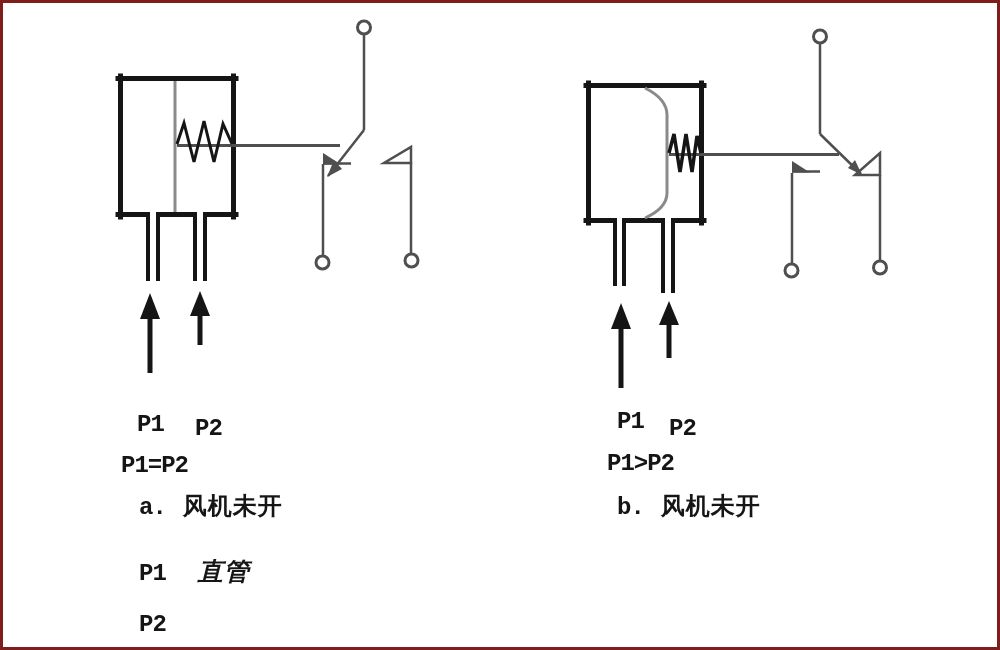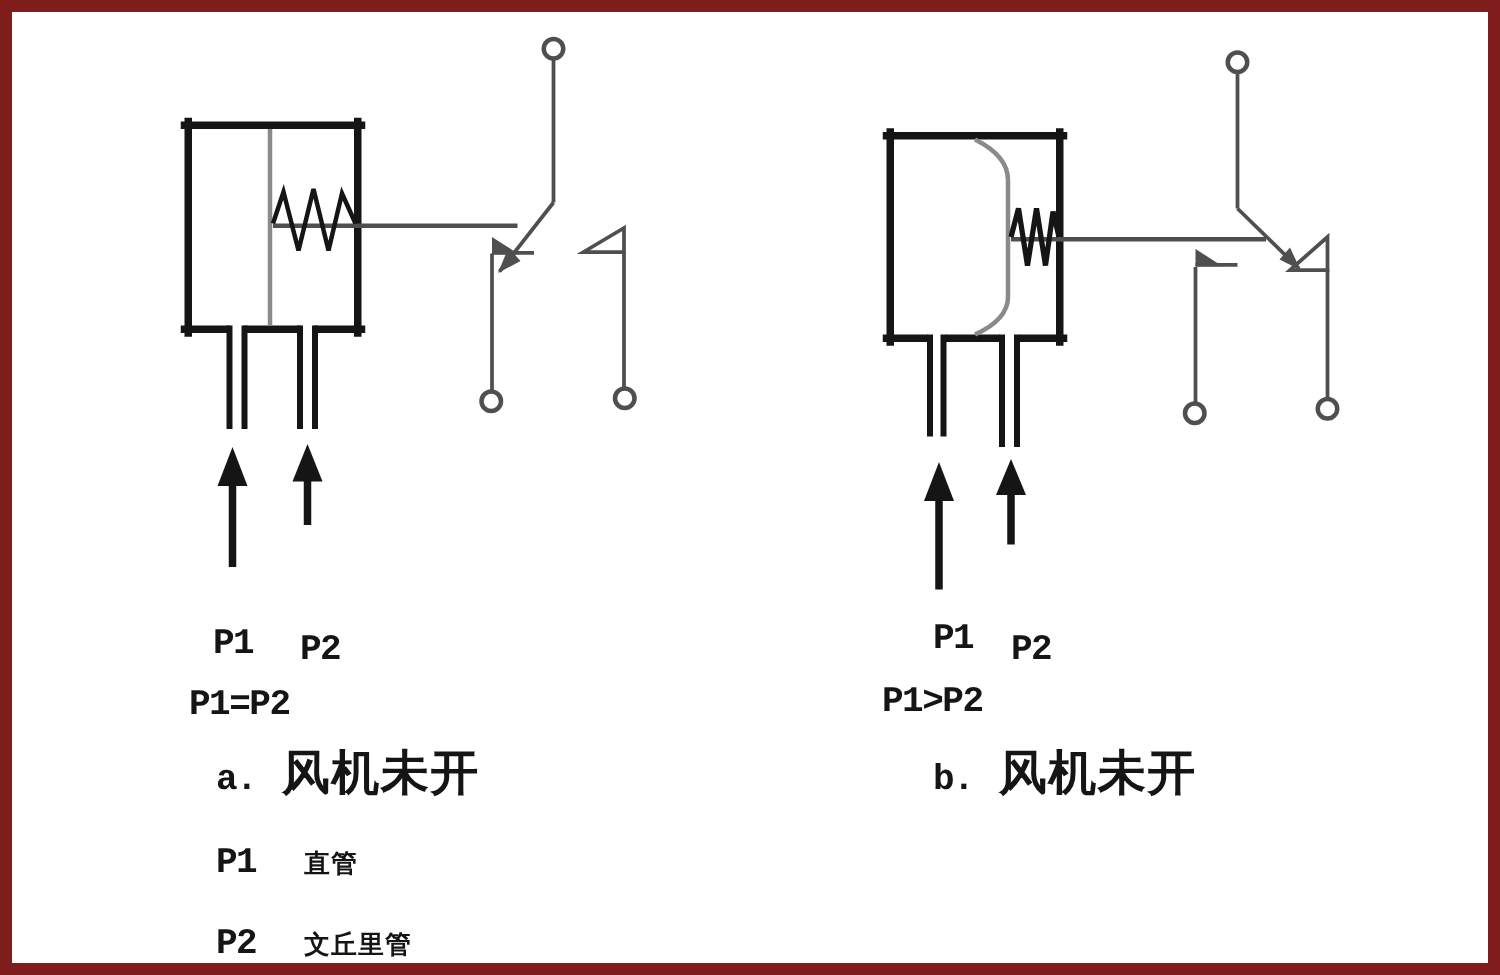--- a/index.html
+++ b/index.html
@@ -11,21 +11,21 @@
   * { margin: 0; padding: 0; box-sizing: border-box; }
   body {
     width: 1000px; height: 650px;
     background: #f5f5f5;
     font-family: "Liberation Sans", sans-serif;
   }
   .frame {
     position: relative;
     width: 1000px; height: 650px;
     background: var(--background);
-    border: 8px solid #7f1d1d;
+    border: 3px solid #7f1d1d;
     overflow: hidden;
     padding-left: 48px;
   }
   svg.drawing { position: absolute; left: 0; top: 0; }
 
   
   .lk { stroke: var(--ink); fill: none; }            
   .lg { stroke: var(--switch-gray); fill: none; }    
   .ld { stroke: var(--diaphragm-gray); fill: none; } 
   .fg { fill: var(--switch-gray); stroke: none; }    
@@ -33,26 +33,26 @@
   .term { stroke: var(--switch-gray); fill: var(--background); stroke-width: 3; }
 
   
   .txt { position: absolute; color: var(--ink); white-space: nowrap; }
   .mono {
     font-family: "Liberation Mono", "DejaVu Sans Mono", monospace;
     font-weight: 700; font-size: 24px; letter-spacing: -1px; line-height: 1;
   }
   .cjk {
     font-family: "Liberation Sans", "DejaVu Sans", sans-serif;
-    font-weight: 600; font-size: 32px; line-height: 1; letter-spacing: 1px;
+    font-weight: 600; font-size: 24px; line-height: 1; letter-spacing: 1px;
   }
   .caption-row, .legend-row { display: flex; align-items: baseline; }
   .caption-row .mono { margin-right: 17px; }
   .legend-row .mono { margin-right: 32px; }
-  .legend-row .cjk { font-size: 17px; }
+  .legend-row .cjk { font-size: 25px; font-style: italic; }
 </style>
 </head>
 <body>
 
 <div class="frame">
 
   <svg class="drawing" width="1000" height="650" viewBox="0 0 1000 650">
 
     <g>
 
@@ -170,28 +170,27 @@
   <div class="txt mono" style="left:134px; top:410px;">P1</div>
   <div class="txt mono" style="left:192px; top:414px;">P2</div>
   <div class="txt mono" style="left:118px; top:451px;">P1=P2</div>
   <div class="txt caption-row" style="left:136px; top:491px;">
     <span class="mono">a.</span>
     <span class="cjk">风机未开</span>
   </div>
 
   <div class="txt mono" style="left:614px; top:407px;">P1</div>
   <div class="txt mono" style="left:666px; top:414px;">P2</div>
-  <div class="txt mono" style="left:580px; top:449px;">P1&gt;P2</div>
+  <div class="txt mono" style="left:604px; top:449px;">P1&gt;P2</div>
   <div class="txt caption-row" style="left:614px; top:491px;">
     <span class="mono">b.</span>
     <span class="cjk">风机未开</span>
   </div>
 
   <div class="txt legend-row" style="left:136px; top:556px;">
     <span class="mono">P1</span>
     <span class="cjk">直管</span>
   </div>
   <div class="txt legend-row" style="left:136px; top:610px;">
     <span class="mono">P2</span>
-    <span class="cjk">文丘里管</span>
   </div>
 
 </div>
 
 </body></html>

